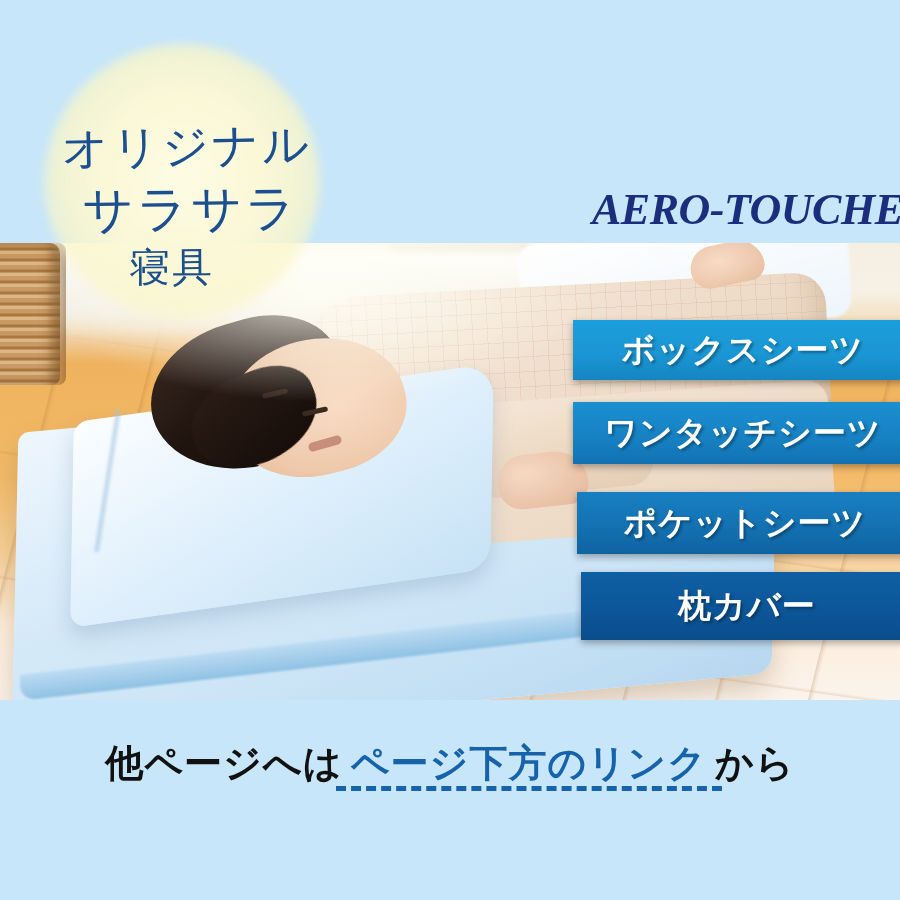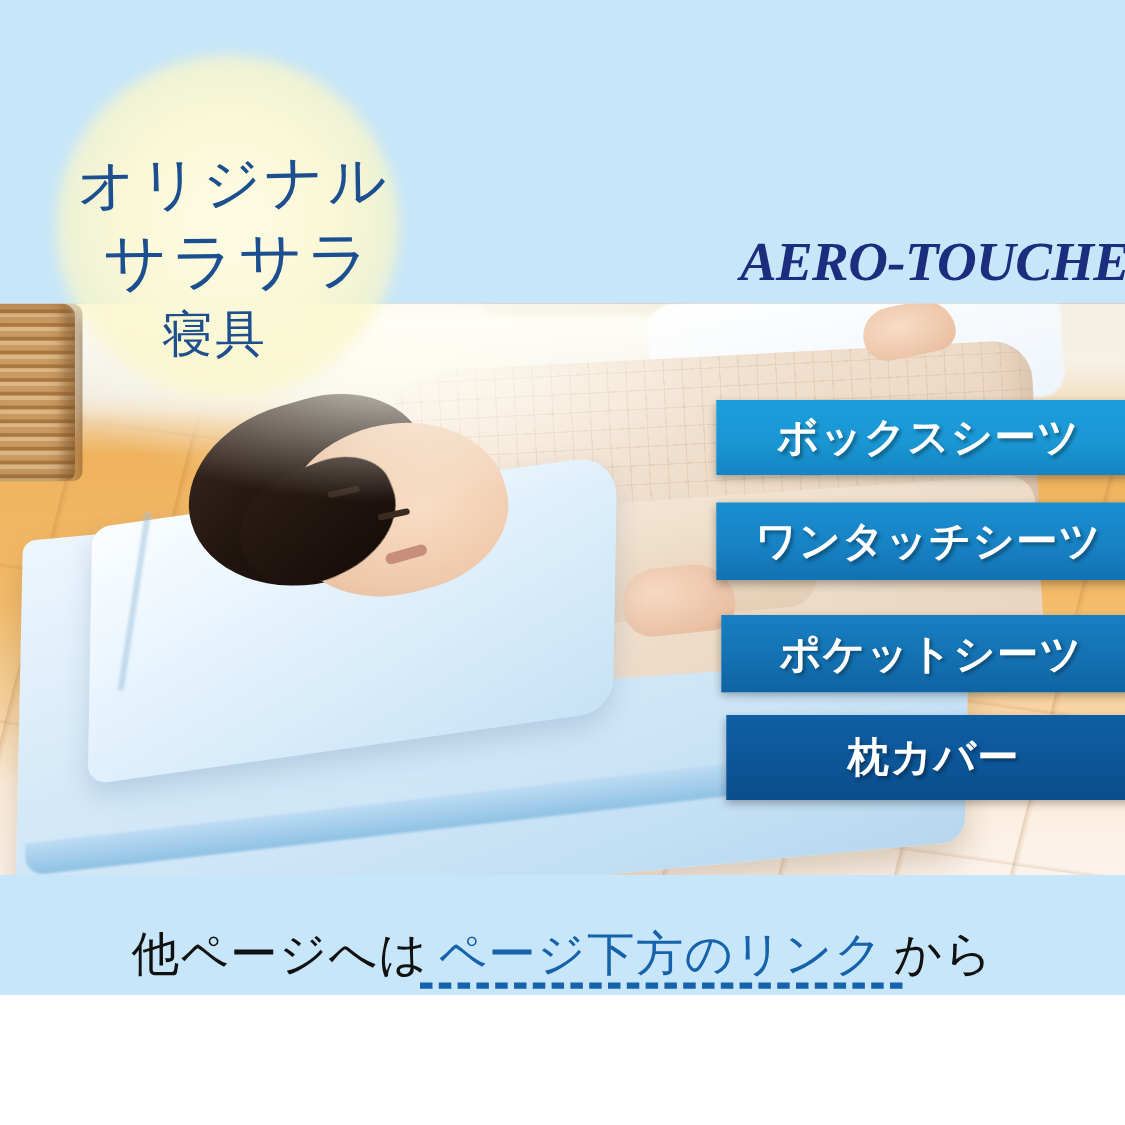--- a/index.html
+++ b/index.html
@@ -7,21 +7,21 @@
     padding: 0;
     background: #ffffff;
   }
   body {
     font-family: "Liberation Sans", "DejaVu Sans", sans-serif;
   }
 
   .banner {
     position: relative;
     width: 900px;
-    height: 796px;
+    height: 900px;
     overflow: hidden;
     background: #c7e6f9;
   }
 
   
   .photo {
     position: absolute;
     left: 0;
     top: 243px;
     width: 900px;
@@ -393,21 +393,21 @@
     background: linear-gradient(180deg,#0f5fa4 0%, #0c5698 55%, #0a4d8c 100%);
   }
 
   
   .footer {
     position: absolute;
     left: 0; top: 738px;
     width: 900px;
     text-align: center;
     font-family: "DejaVu Sans", "Liberation Sans", sans-serif;
-    font-weight: 400;
+    font-weight: 700;
     font-size: 38px;
     letter-spacing: 1px;
     white-space: nowrap;
   }
   .foot-black { color: #111111; }
   .foot-blue {
     color: #1763ab;
     margin: 0 8px;
     position: relative;
   }

